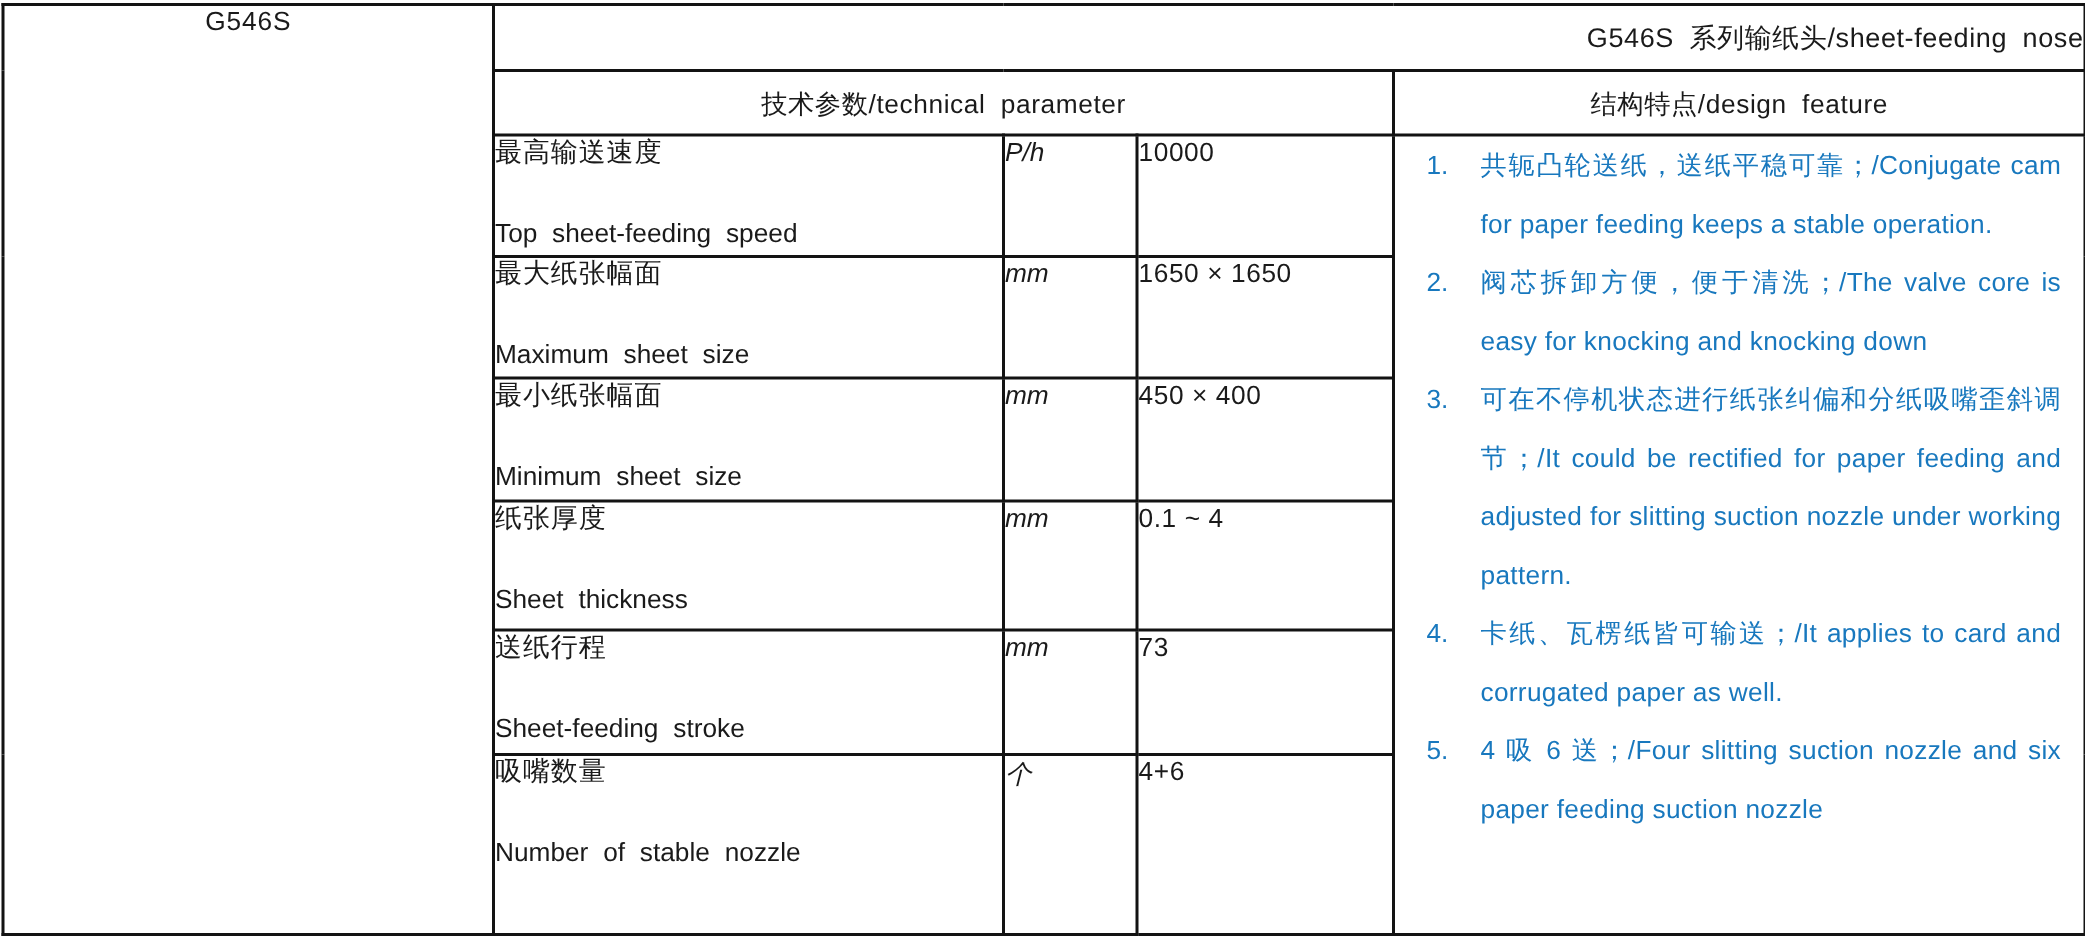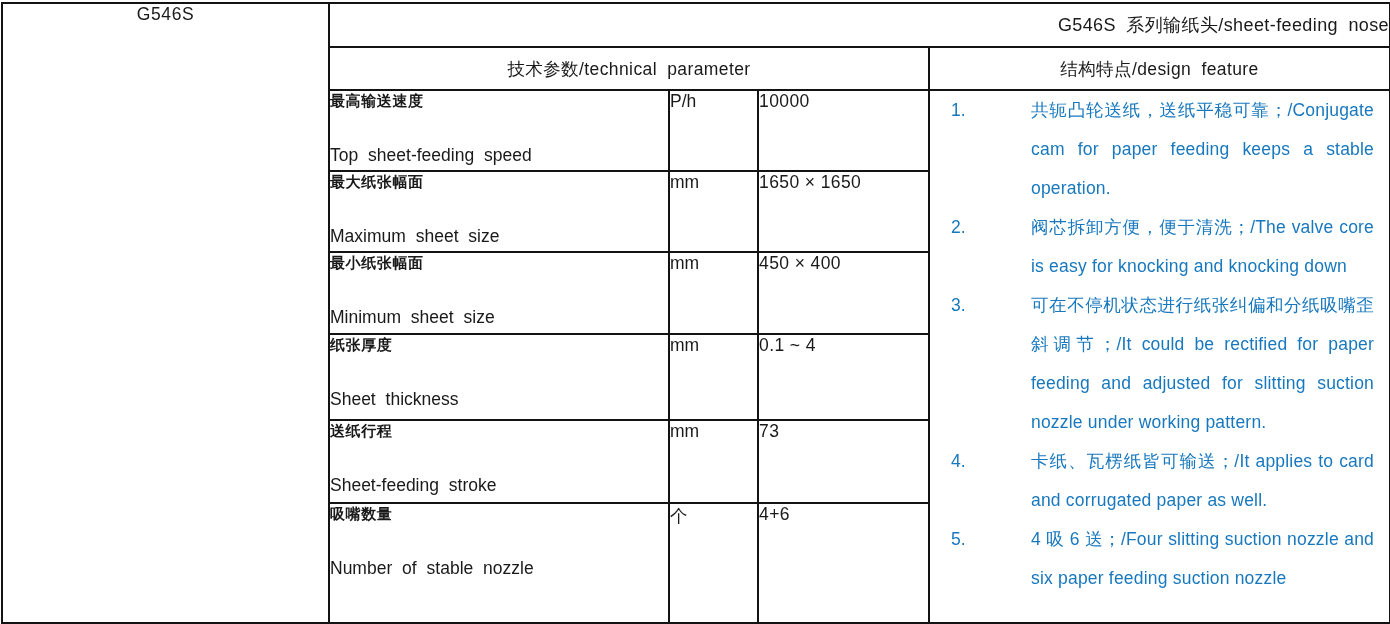--- a/index.html
+++ b/index.html
@@ -46,42 +46,41 @@
     letter-spacing: 0.4px;
   }
   .head-cell {
     vertical-align: middle !important;
     text-align: center;
     font-size: 17.5px;
     word-spacing: 5px;
     letter-spacing: 0.4px;
   }
   .name-cell { padding: 13px 8px 0 14px; }
-  .name-cn { font-size: 15px; letter-spacing: 0.6px; line-height: 20px; font-weight: bold; }
+  .name-cn { font-size: 18px; letter-spacing: 0.6px; line-height: 20px; }
   .name-en { font-size: 17.5px; word-spacing: 5px; line-height: 20px; margin-top: 34px; }
-  .unit-cell { padding: 13px 4px 0 13px; font-size: 17.5px; }
+  .unit-cell { padding: 13px 4px 0 13px; font-size: 17.5px; font-style: italic; }
   .value-cell { padding: 13px 4px 0 14px; font-size: 17.5px; letter-spacing: 0.4px; }
 
   .feat-cell { padding: 5px 0 0 0; }
   .feature {
     display: flex;
     font-size: 17.5px;
     line-height: 39px;
   }
   .feature .num {
     flex: 0 0 57px;
     box-sizing: border-box;
     padding-left: 21px;
   }
   .feature .txt {
     flex: 1;
     text-align: justify;
     padding-right: 15px;
     letter-spacing: 0.2px;
-    margin-left: 44px;
   }
 </style>
 </head>
 <body>
 
 <div class="page">
   <table class="spec">
     <colgroup>
       <col class="c-model">
         <col class="c-name">

